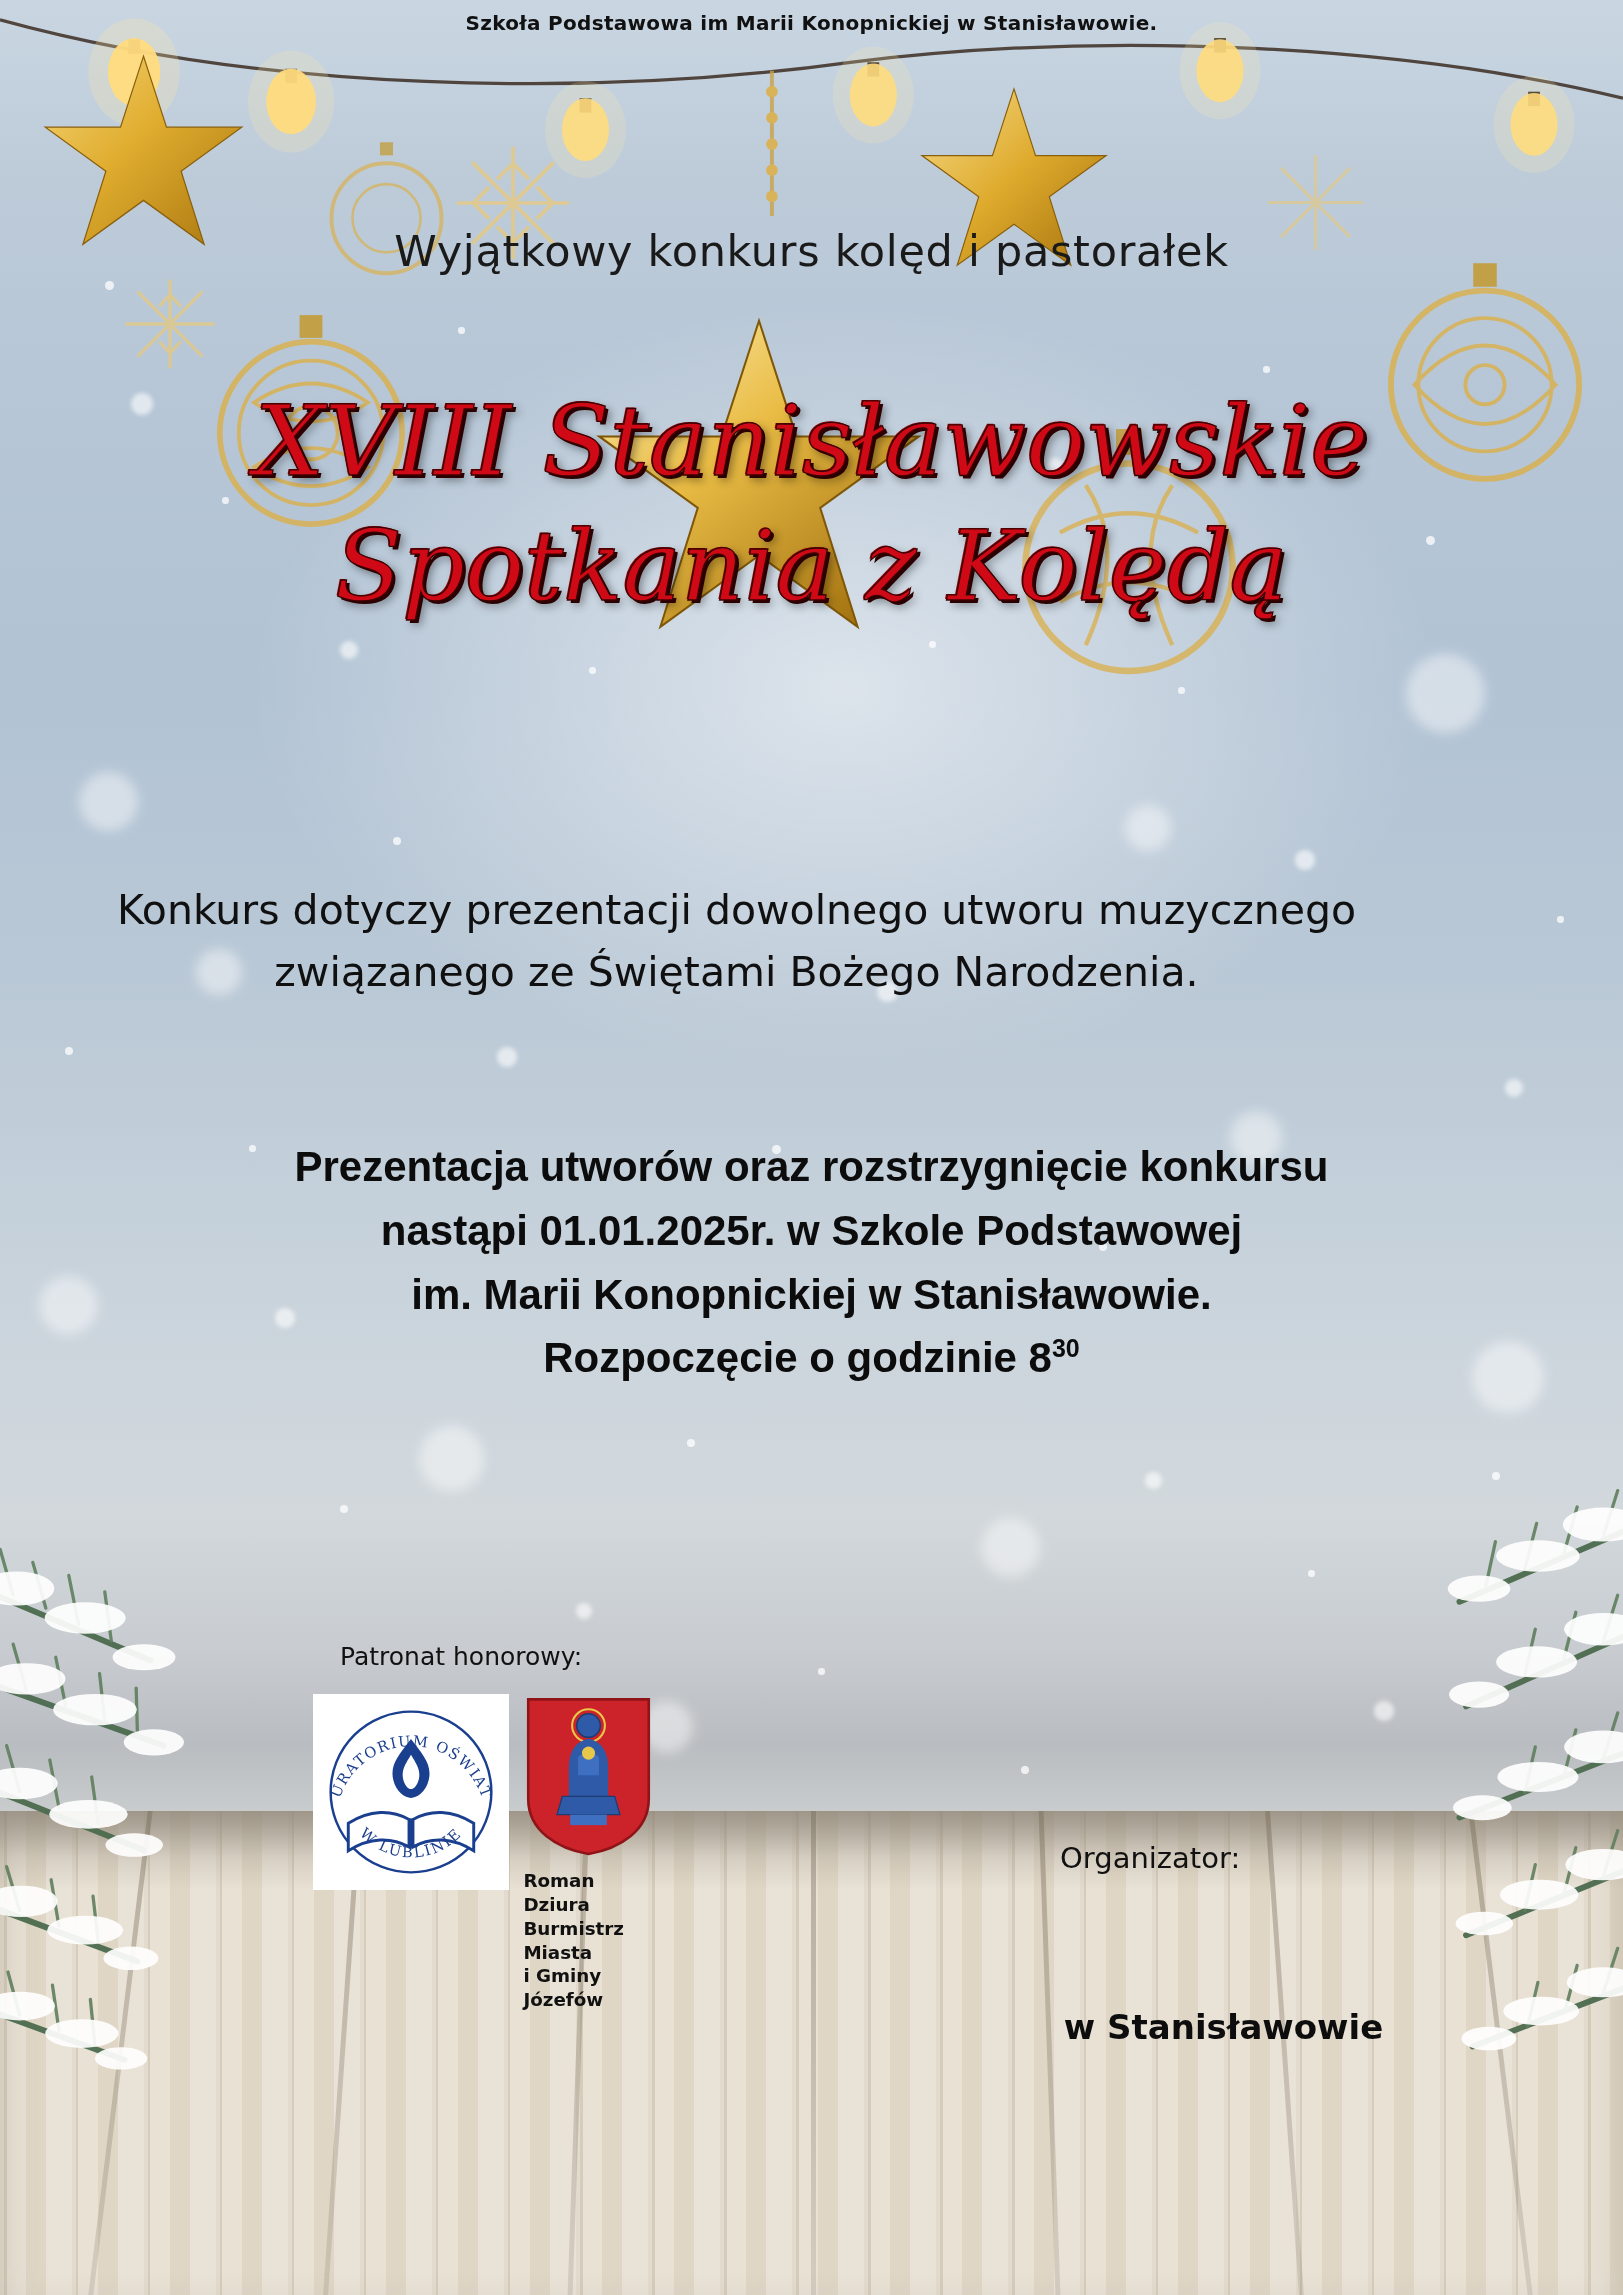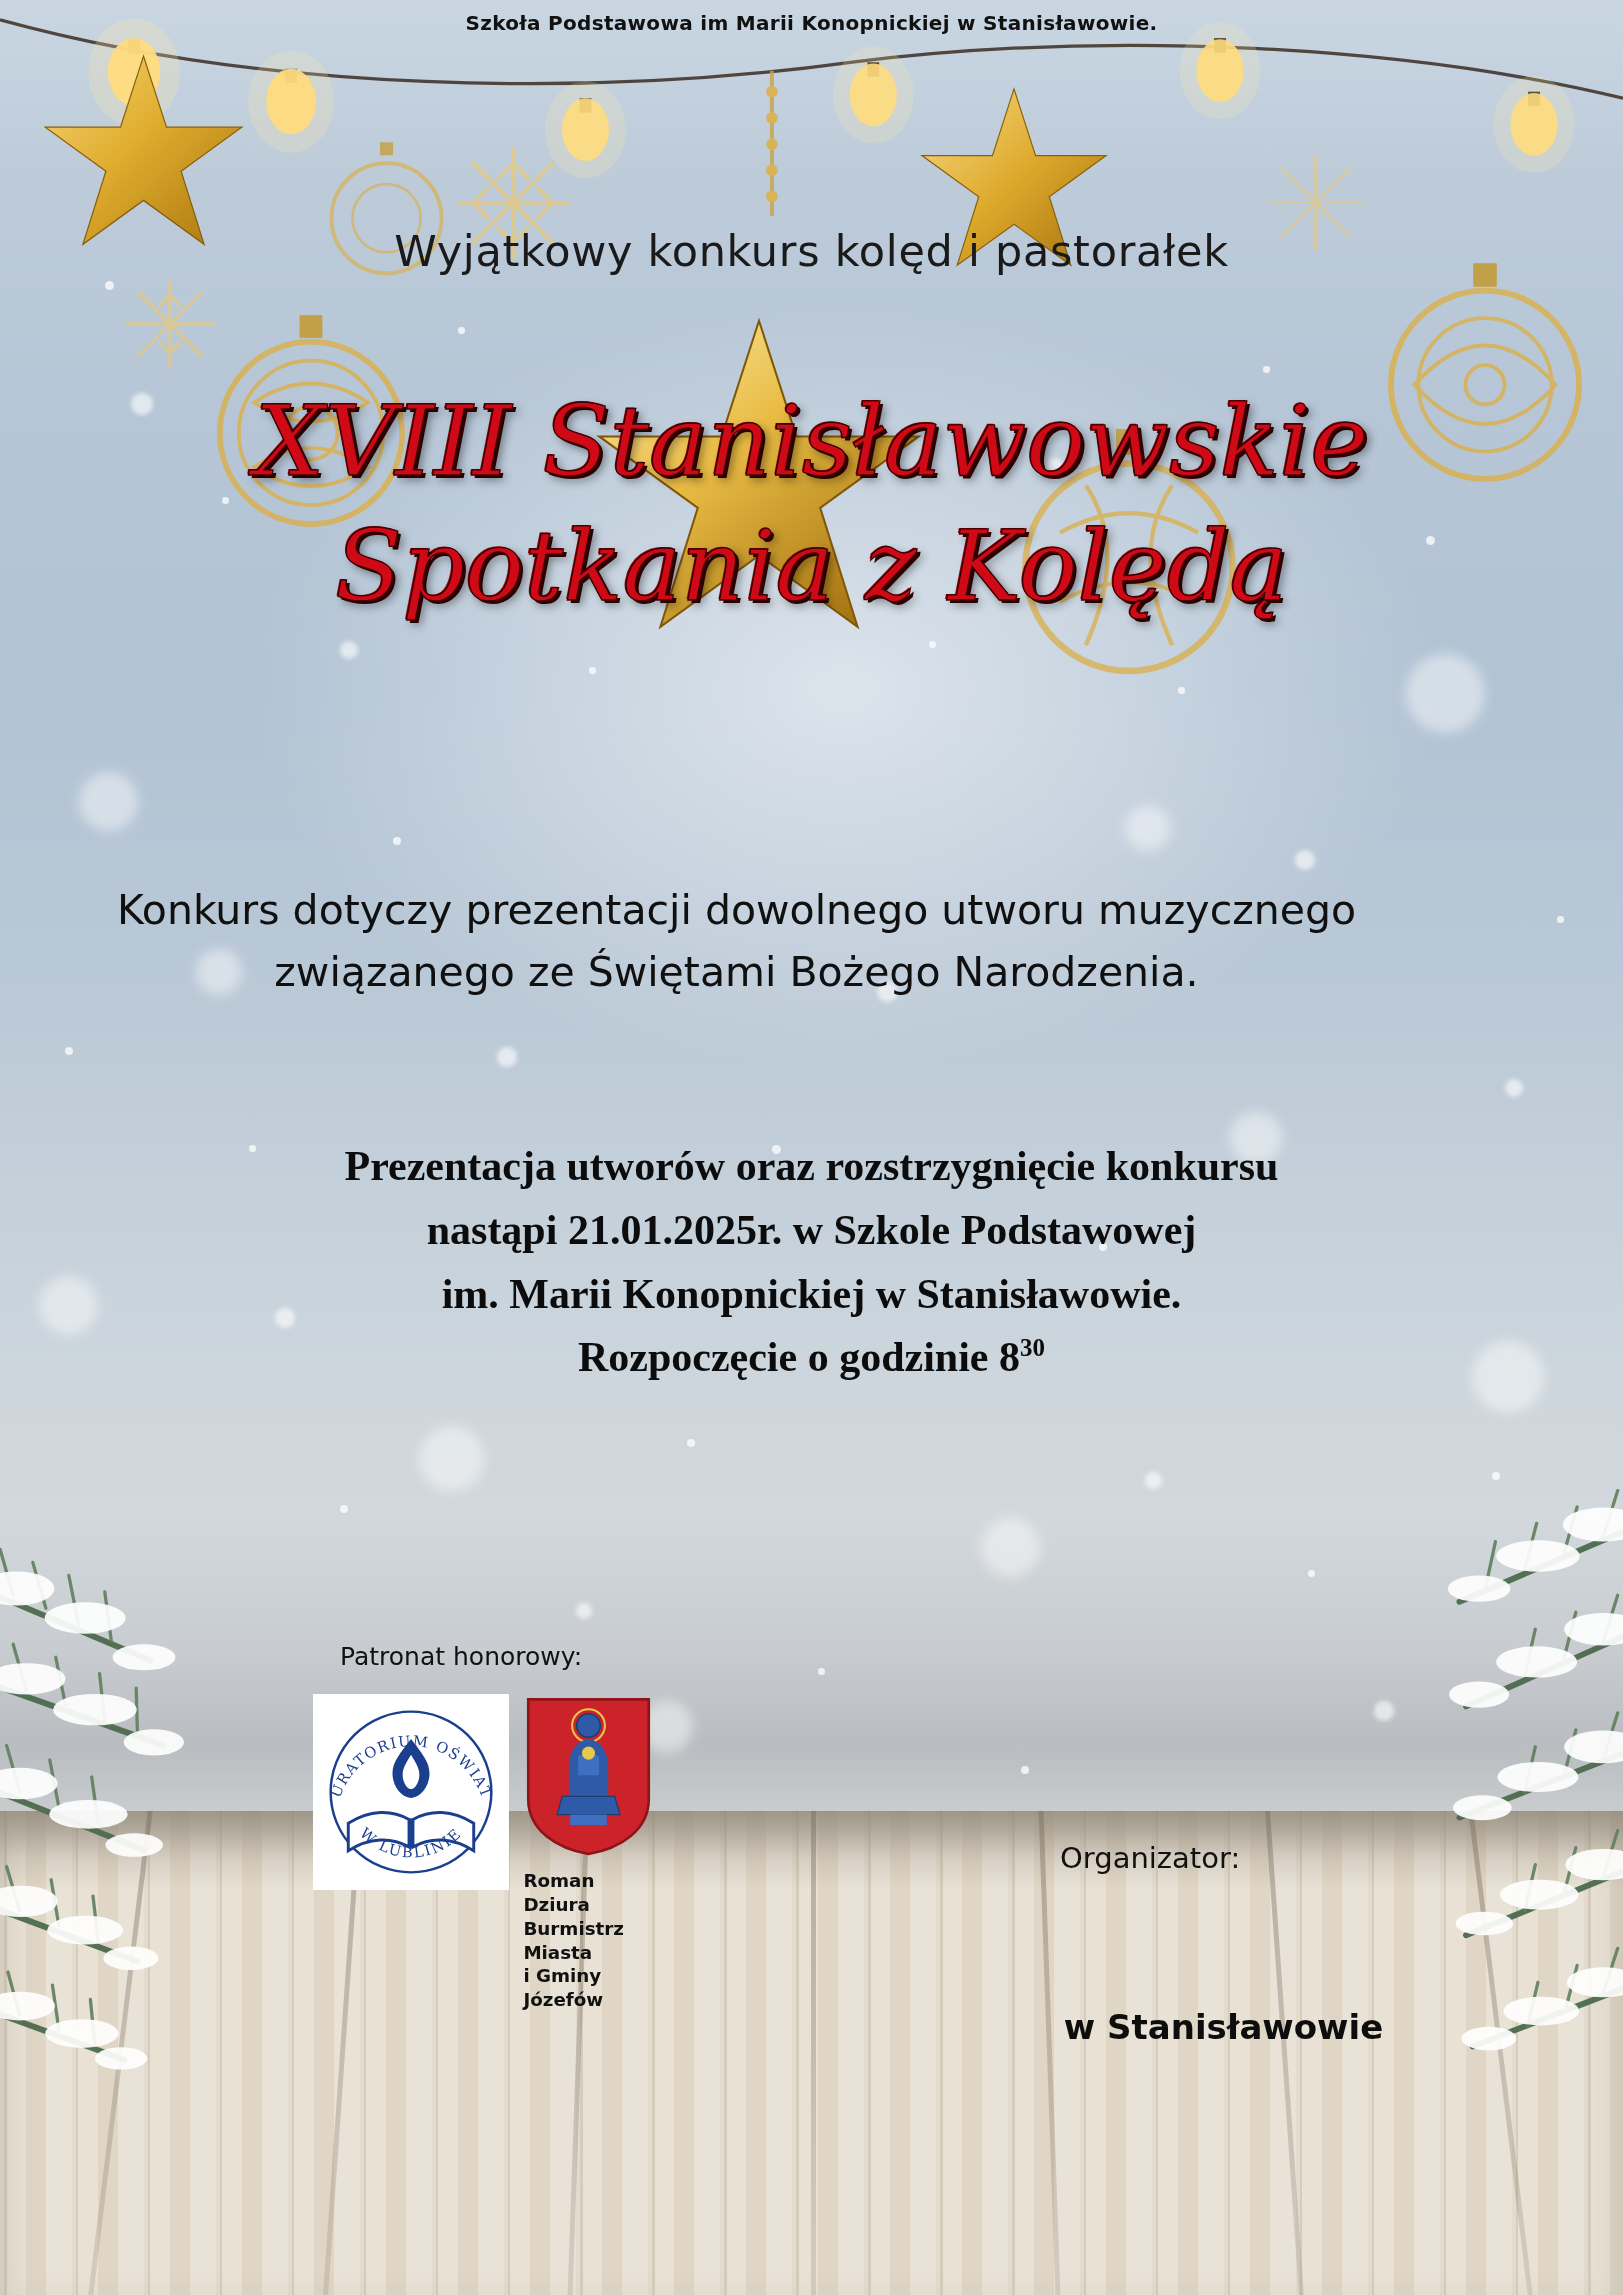--- a/index.html
+++ b/index.html
@@ -180,21 +180,21 @@
     font-size: 41px;
     line-height: 1.5;
     color: #101010;
   }
 
   .details {
     position: absolute;
     top: 1135px;
     left: 0;
     width: 1623px;
-    font-family: Liberation Serif, serif;
+    font-family: Liberation Sans, sans-serif;
     font-weight: bold;
     font-size: 42px;
     line-height: 1.52;
     color: #0c0c0c;
     text-align: center;
   }
   .details .sup {
     font-size: 25px;
     vertical-align: super;
   }
@@ -578,21 +578,21 @@
       <div class="title-line">Spotkania z Kolędą</div>
     </div>
 
     <div class="desc">
       <div>Konkurs dotyczy prezentacji dowolnego utworu muzycznego</div>
       <div>związanego ze Świętami Bożego Narodzenia.</div>
     </div>
 
     <div class="details">
       <div>Prezentacja utworów oraz rozstrzygnięcie konkursu</div>
-      <div>nastąpi 21.01.2025r. w Szkole Podstawowej</div>
+      <div>nastąpi 01.01.2025r. w Szkole Podstawowej</div>
       <div>im. Marii Konopnickiej w Stanisławowie.</div>
       <div>
         <span>Rozpoczęcie o godzinie 8</span><span class="sup">30</span>
       </div>
     </div>
 
     <div class="patronage-label">Patronat honorowy:</div>
 
     <div class="logos">
 

